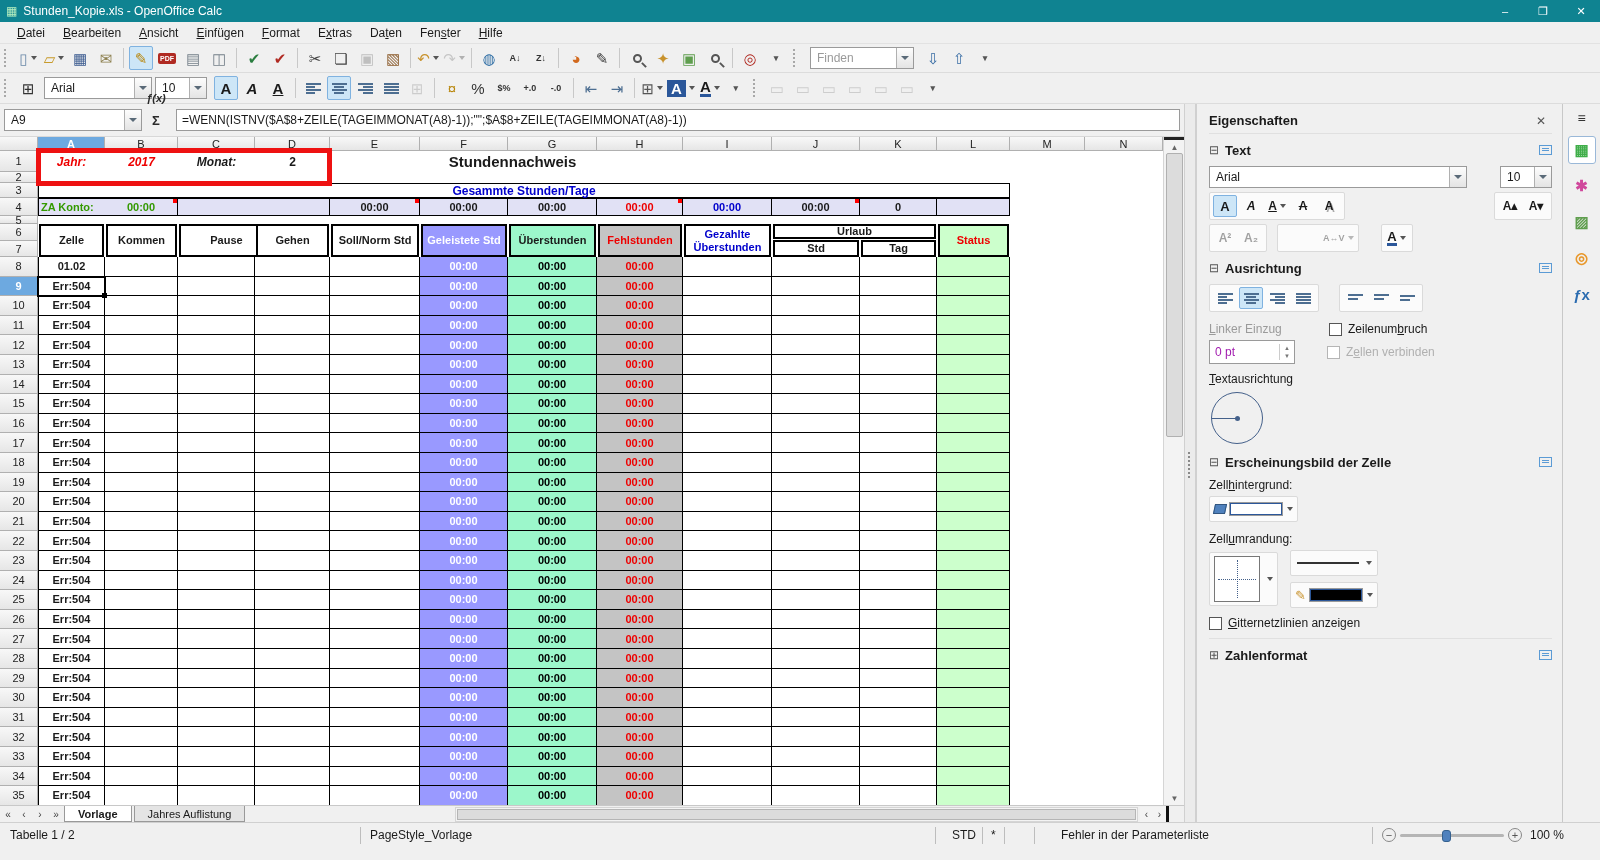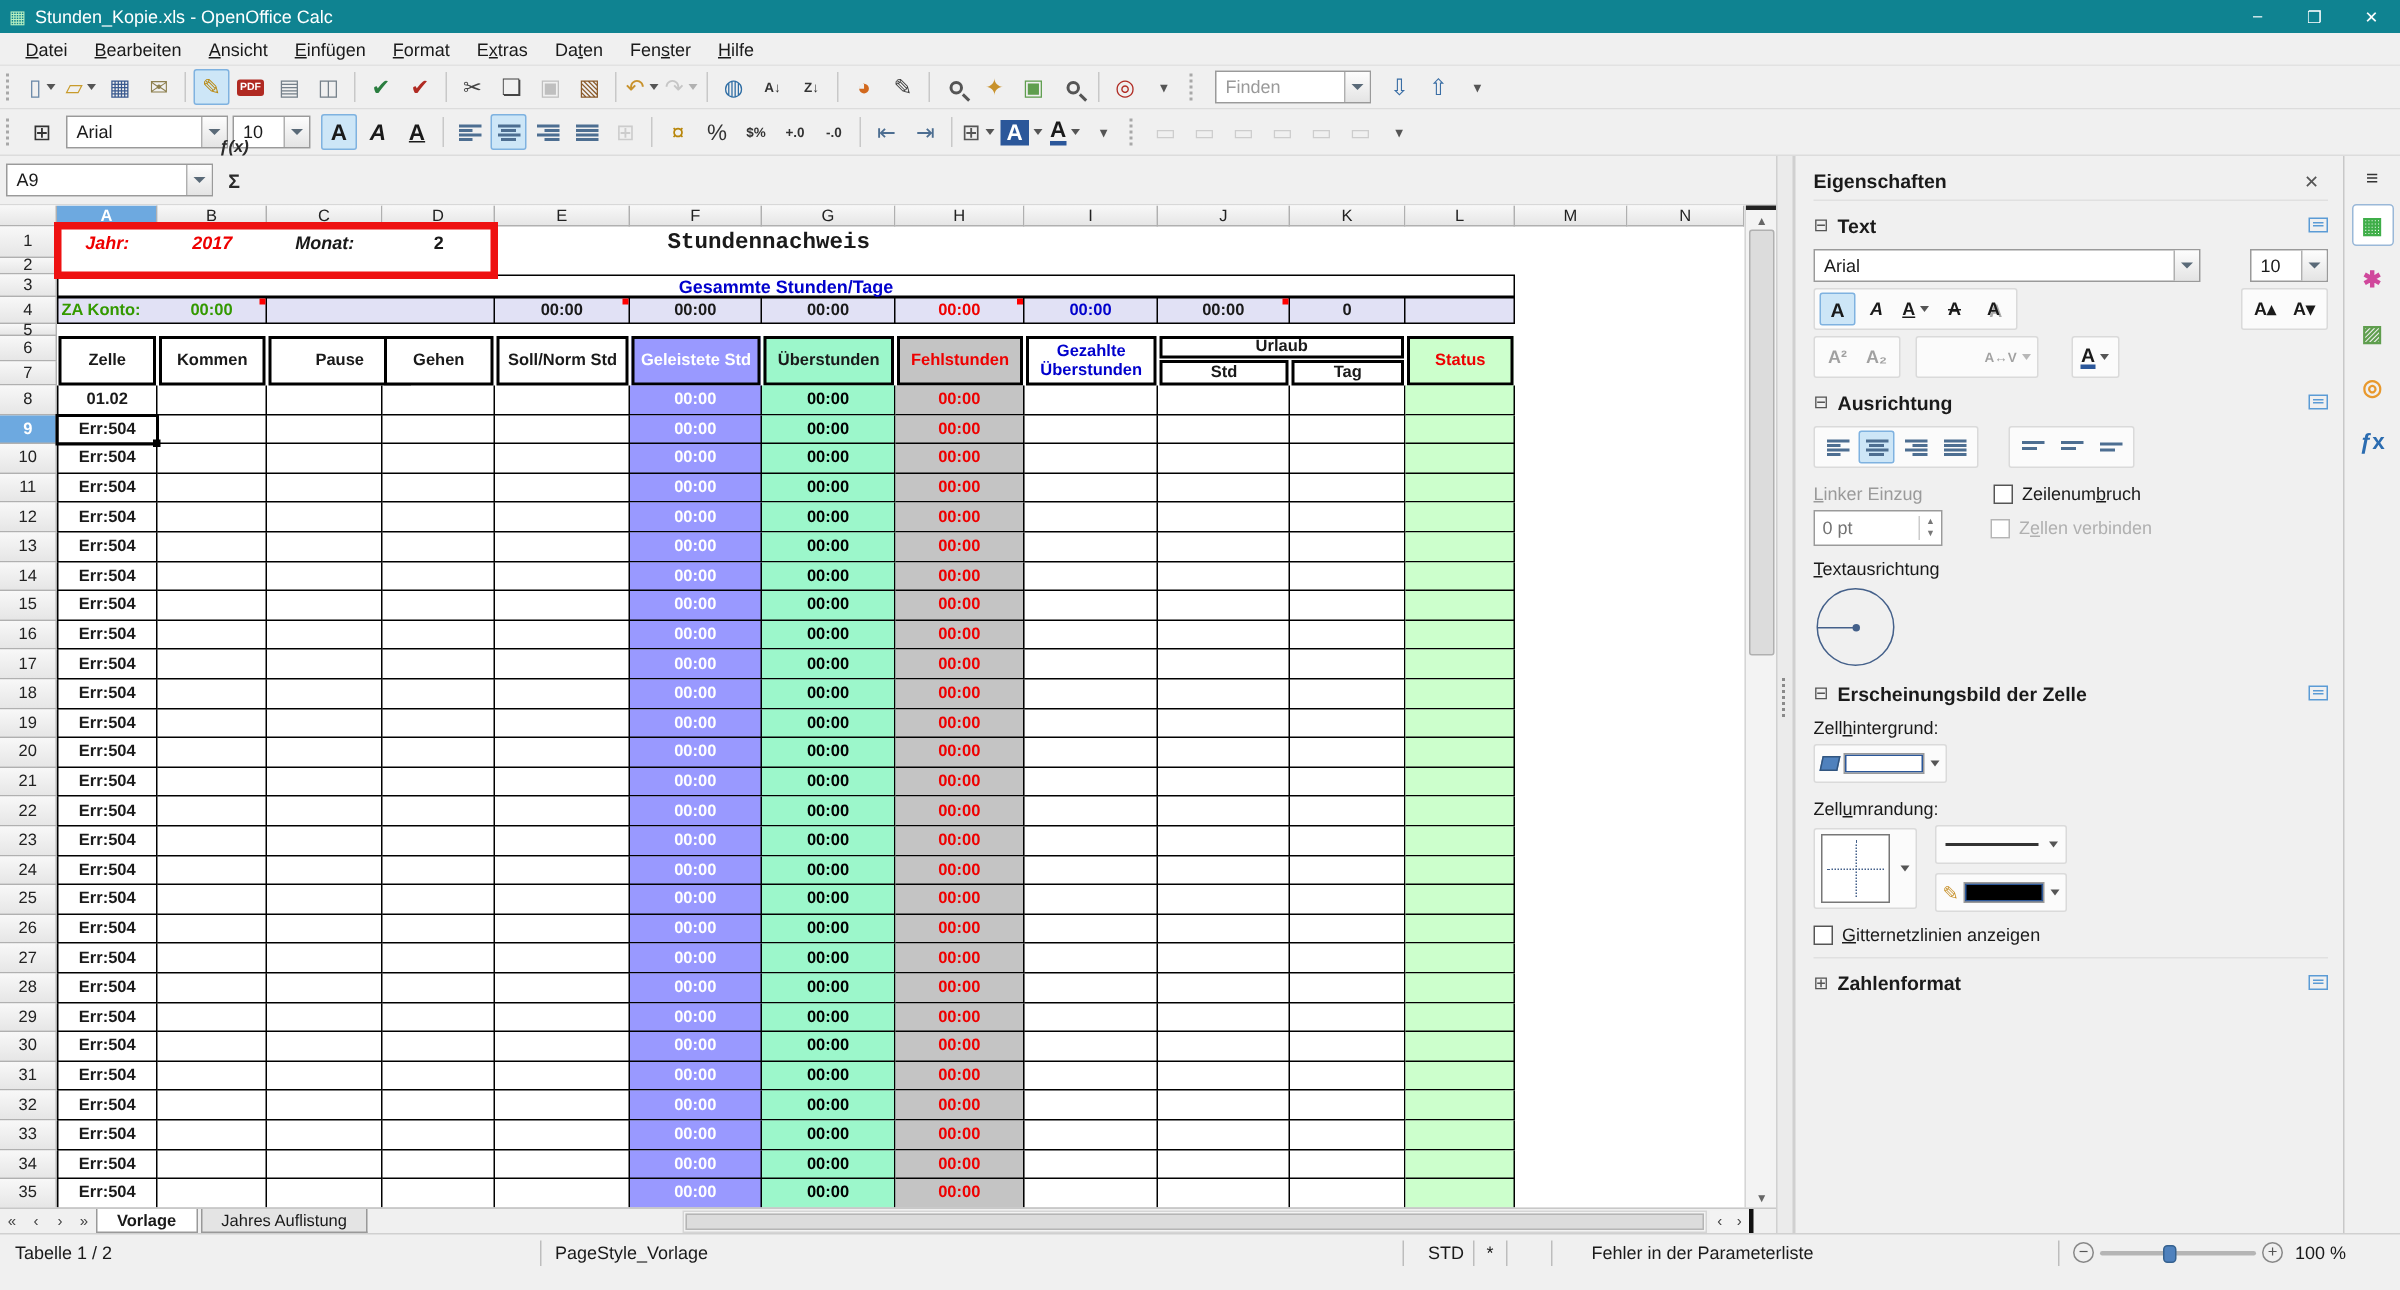--- a/index.html
+++ b/index.html
@@ -64,21 +64,21 @@
   
   #gridarea { position:absolute; left:0; top:137px; width:1163px; height:668px; background:#fff; overflow:hidden; }
   .band { position:absolute; left:0; width:1163px; }
   .chcell, .corner, .rowhdr { position:absolute; background:linear-gradient(#f8f8f8,#e6e6e6); border-right:1px solid #b0b0b0; border-bottom:1px solid #b0b0b0; font-size:11px; display:flex; align-items:center; justify-content:center; color:#222; }
   .chcell.sel, .rowhdr.sel { background:#6da9e0; color:#fff; font-weight:bold; }
   .gcell { position:absolute; display:flex; align-items:center; justify-content:center; font-size:11px; font-weight:bold; white-space:nowrap; }
   .left { justify-content:flex-start; padding-left:3px; }
   .red-i { color:#ee0000; font-style:italic; font-size:12px; }
   .blk-i { font-style:italic; font-size:12px; }
   .blk-b { font-size:12px; }
-  .sheet-title { font-size:15px;font-family:Liberation Mono, monospace; }
+  .sheet-title { font-size:15px; }
   .box3 { position:absolute; border:1px solid #000; color:#0000cc; display:flex; align-items:center; justify-content:center; font-weight:bold; font-size:12px; background:#fff; }
   .box4 { position:absolute; border:1px solid #000; background:#e1e1f5; }
   .bR { border-right:1px solid #000; }
   .v { font-size:11px; }
   .redtxt { color:#ee0000; }
   .bluetxt { color:#0000cc; }
   .greentxt { color:#339900; }
   .note { position:absolute; width:4px; height:4px; background:#f00; z-index:3; }
   .hcell { position:absolute; border:2px solid #000; background:#fff; display:flex; align-items:center; justify-content:center; text-align:center; font-weight:bold; font-size:11px; line-height:1.15; }
   .dc { position:absolute; border-right:1px solid #000; border-bottom:1px solid #000; display:flex; align-items:center; justify-content:center; font-size:11px; font-weight:bold; }
@@ -131,21 +131,21 @@
   .sbtn .t { pointer-events:none; }
   .spacer { flex:1; }
   .sb-label { font-size:12px; }
   .sb-label.dim { color:#9a9a9a; }
   .sb-label u { text-decoration:underline; }
   .cb { display:flex; align-items:center; }
   .cb .box { width:13px; height:13px; border:1px solid #555; background:#fff; margin-right:6px; }
   .cb.dis .box { border-color:#b5b5b5; }
   .cb.dis .sb-label { color:#b0b0b0; }
   .spin { display:flex; align-items:center; width:86px; height:24px; background:#fff; border:1px solid #9a9a9a; }
-  .spin .sval { flex:1; padding:0 5px; color:#737373; }
+  .spin .sval { flex:1; padding:0 5px; color:#a21caf; }
   .spin .arrows { width:15px; display:flex; flex-direction:column; align-items:center; border-left:1px solid #ccc; font-size:6px; color:#777; line-height:1.4; }
   .dial { width:52px; height:52px; border:1px solid #44608a; border-radius:50%; position:relative; margin:2px 16px 2px 2px; }
   .dial::before { content:""; position:absolute; left:0; top:25px; width:26px; height:1px; background:#44608a; }
   .dial::after { content:""; position:absolute; left:23px; top:23px; width:5px; height:5px; background:#44608a; border-radius:50%; }
   #deg-combo { width:132px; }
   .dropbtn { display:flex; align-items:center; background:#fbfbfb; border:1px solid #dadada; border-radius:2px; height:26px; padding:0 4px; }
   .dd2 { width:0; height:0; border-left:3px solid transparent; border-right:3px solid transparent; border-top:4px solid #555; margin-left:5px; }
   .bucketicon { width:12px; height:10px; background:#4f81bd; transform:skewX(-12deg); border:1px solid #31557f; margin-right:4px; }
   .swatch { width:52px; height:12px; border:1px solid #2b579a; outline:1px solid #9a9a9a; background:#fff; }
   .swatch.black { background:#000; }
@@ -425,20 +425,23 @@
   <div class="formulabar">
     <div class="combo" id="name-box">
       <span class="cval">A9</span>
       <span class="cbtn"></span>
     </div>
     <span id="fb-buttons">
         <span class="fbtn fx">ƒ(x)</span>
         <span class="fbtn">Σ</span>
         <span class="fbtn">=</span>
       </span>
+    <div class="formula-input">
+      <span>=WENN(ISTNV($A$8+ZEILE(TAGEIMMONAT(A8)-1));"";$A$8+ZEILE(TAGEIMMONAT(A8)-1))</span>
+    </div>
   </div>
 
   <div id="gridarea">
       <div class="band" style="top: 0px; height: 14px;">
         <div class="corner" style="left: 0px; top: 0px; width: 38px; height: 14px;"></div>
         <div class="chcell sel" style="left: 38px; top: 0px; width: 67px; height: 14px;">A</div>
         <div class="chcell" style="left: 105px; top: 0px; width: 73px; height: 14px;">B</div>
         <div class="chcell" style="left: 178px; top: 0px; width: 77px; height: 14px;">C</div>
         <div class="chcell" style="left: 255px; top: 0px; width: 75px; height: 14px;">D</div>
         <div class="chcell" style="left: 330px; top: 0px; width: 90px; height: 14px;">E</div>

